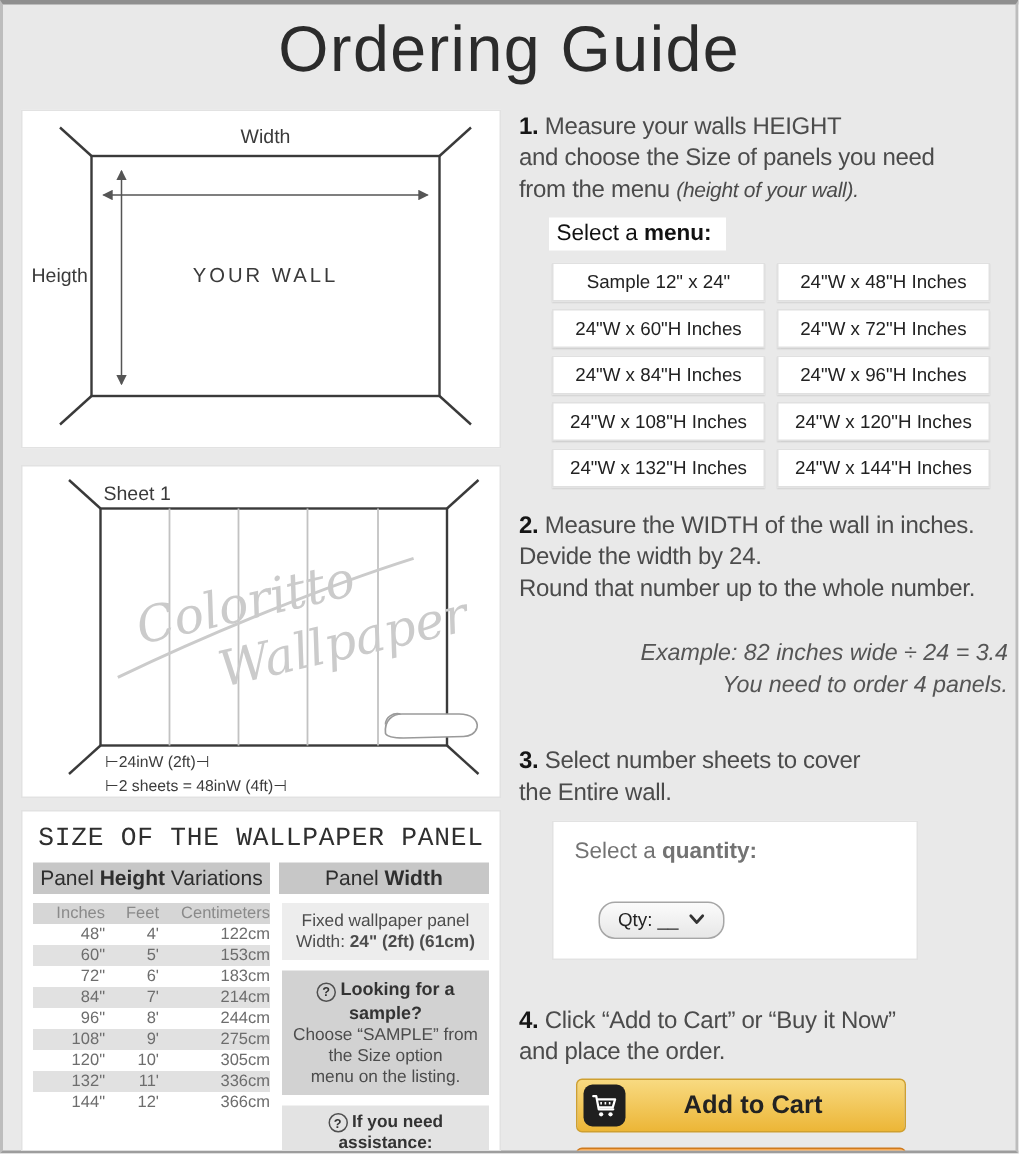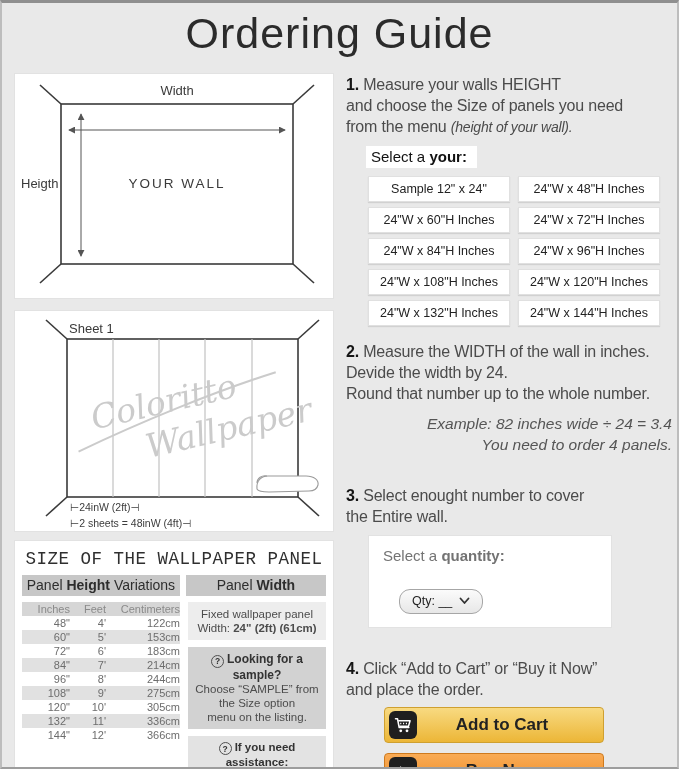--- a/index.html
+++ b/index.html
@@ -51,21 +51,21 @@
   .stepnum{font-weight:bold;color:#161616;}
   .small-italic{font-style:italic;font-size:14px;}
   .select-label{display:inline-block;background:#fff;font-size:15px;color:#111;
                 padding:2px 10px 3px 5px;margin:8px 0 8px 20px;}
   .select-label b{font-weight:bold;}
   .size-grid{display:grid;grid-template-columns:repeat(2,max-content);
              gap:5px 8px;margin-left:22px;}
   .size-btn{background:#fff;border:1px solid #e0e0e0;box-shadow:0 1px 1px rgba(0,0,0,.10);
             font-size:12.5px;color:#222;text-align:center;padding:5px 11px;cursor:pointer;}
   .mt16{margin-top:15px;} .mt30{margin-top:30px;}
-  .example{margin-top:9px;text-align:right;font-style:italic;font-size:15.5px;
+  .example{margin-top:22px;text-align:right;font-style:italic;font-size:15.5px;
            color:#555;line-height:21px;padding-right:4px;}
   .qty-box{background:#fff;width:244px;margin:8px 0 0 22px;padding:11px 0 13px 14px;
            box-sizing:border-box;border:1px solid #e2e2e2;}
   .qty-label{font-size:15px;color:#737373;}
   .qty-pill{display:inline-flex;align-items:center;gap:7px;margin:25px 0 0 16px;
             padding:4px 12px 5px 12px;border:1px solid #a6a6a6;border-radius:11px;
             background:linear-gradient(#fbfbfb,#e7e7e7);font-size:12.5px;color:#222;
             cursor:pointer;}
   .cta{display:flex;align-items:center;width:220px;height:36px;margin:7px 0 0 38px;
        border-radius:4px;box-sizing:border-box;cursor:pointer;}
@@ -217,21 +217,21 @@
   </div>
 
   <div class="right-col">
 
     <div class="step">
       <span class="stepnum">1.</span><span> Measure your walls HEIGHT</span><br>
       <span>and choose the Size of panels you need</span><br>
       <span>from the menu </span><span class="small-italic">(height of your wall).</span>
     </div>
 
-    <div class="select-label"><span>Select a </span><b>your:</b></div>
+    <div class="select-label"><span>Select a </span><b>menu:</b></div>
 
     <div class="size-grid">
       <div class="size-btn">Sample 12" x 24"</div>
       <div class="size-btn">24"W x 48"H Inches</div>
       <div class="size-btn">24"W x 60"H Inches</div>
       <div class="size-btn">24"W x 72"H Inches</div>
       <div class="size-btn">24"W x 84"H Inches</div>
       <div class="size-btn">24"W x 96"H Inches</div>
       <div class="size-btn">24"W x 108"H Inches</div>
       <div class="size-btn">24"W x 120"H Inches</div>
@@ -244,21 +244,21 @@
       <span>Devide the width by 24.</span><br>
       <span>Round that number up to the whole number.</span>
     </div>
 
     <div class="example">
       <span>Example: 82 inches wide ÷ 24 = 3.4</span><br>
       <span>You need to order 4 panels.</span>
     </div>
 
     <div class="step mt30">
-      <span class="stepnum">3.</span><span> Select enought number to cover</span><br>
+      <span class="stepnum">3.</span><span> Select number sheets to cover</span><br>
       <span>the Entire wall.</span>
     </div>
 
     <div class="qty-box">
       <div class="qty-label"><span>Select a </span><b>quantity:</b></div>
       <div class="qty-pill">
         <span>Qty: __</span>
         <svg width="11" height="8" viewBox="0 0 11 8">
             <polyline points="1.5,1.5 5.5,6 9.5,1.5" fill="none" stroke="#333" stroke-width="1.8" stroke-linecap="round" stroke-linejoin="round"></polyline>
           </svg>

